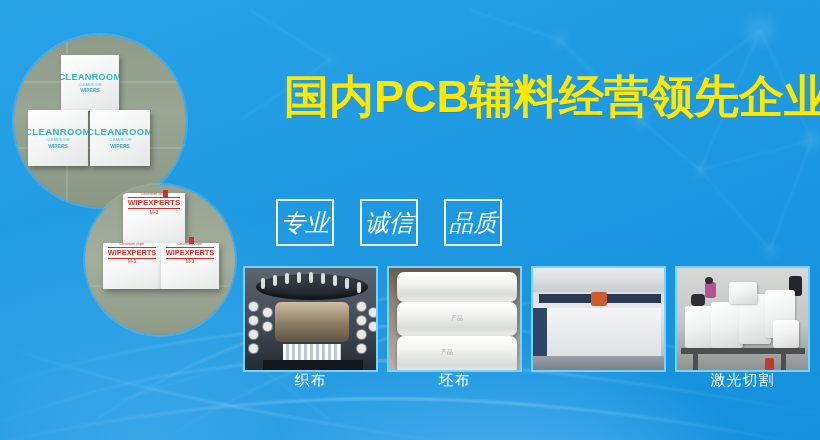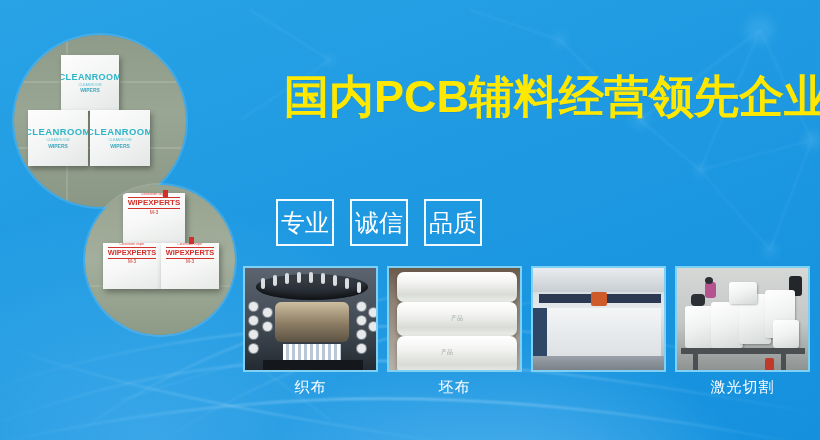--- a/index.html
+++ b/index.html
@@ -92,21 +92,21 @@
   }
   .subtitle-text{
     color:#3b8fd6;
     font-size:27px; font-weight:400;
     letter-spacing:1px; white-space:nowrap; line-height:1;
   }
 
   
   .keywords{
     position:absolute; left:276px; top:199px;
-    display:flex; gap:16px;
+    display:flex; gap:26px;font-style:italic;
   }
   .kw{
     width:58px; height:47px;
     border:2px solid rgba(255,255,255,.95);
     display:flex; align-items:center; justify-content:center;
     color:#ffffff; font-size:24px; line-height:1;
     letter-spacing:0px;
   }
 
   
@@ -115,21 +115,20 @@
     display:flex; gap:9px;
   }
   .cell{ width:135px; }
   .frame{
     width:135px; height:106px;
     border:2px solid #7fd0f5;
     overflow:hidden; position:relative;
     background:#3a4a52;
   }
   .caption{
-    margin-top:7px;
     text-align:center;
     color:#ffffff;
     font-size:15px;
     letter-spacing:1px;
     line-height:1;
   }
 
   
   .p-knit{ position:absolute; inset:0; background:linear-gradient(180deg,#5b6470 0%,#3f4751 60%,#232a31 100%); }
   .spool{ position:absolute; width:9px; height:9px; border-radius:50%; background:#e7e9ea; box-shadow:0 0 0 1px #7d848c; }

